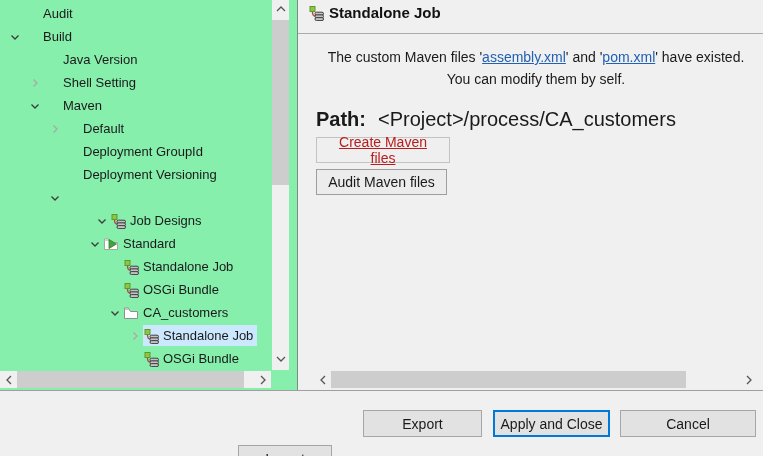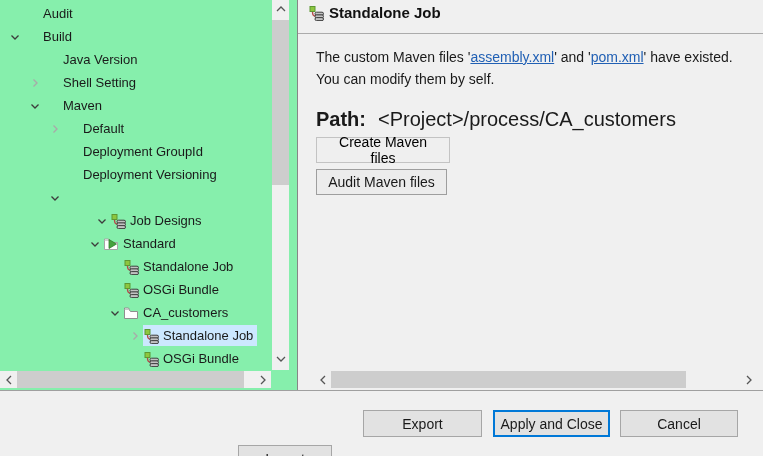--- a/index.html
+++ b/index.html
@@ -31,46 +31,46 @@
 
   .sash { position:absolute; left:297px; top:0; width:1px; height:390px; background:#868686; cursor:ew-resize; }
 
   
   .right-panel { position:absolute; left:298px; top:0; width:465px; height:390px; background:#f0f0f0; }
   .panel-header { position:absolute; left:10px; top:4px; display:flex; align-items:center; }
   .panel-header .hicon { width:16px; height:16px; margin-right:5px; }
   .panel-title { font-size:15px; font-weight:bold; color:#111; }
   .header-sep { position:absolute; left:0; top:33px; width:465px; height:1px; background:#ababab; }
 
-  .description { position:absolute; left:18px; top:46px; width:440px; font-size:14px; line-height:22px; }
+  .description { position:absolute; left:18px; top:46px; width:440px; font-size:14px; line-height:22px;text-align:center; }
   .desc-link { color:#2160b4; text-decoration:underline; cursor:pointer; }
 
   .path-row { position:absolute; left:18px; top:108px; font-size:20px; }
   .path-label { font-weight:bold; margin-right:12px; }
 
   .panel-btn { position:absolute; left:18px; height:26px; padding:0 9px; font-family:"Liberation Sans",sans-serif;
                font-size:14px; display:flex; align-items:center; justify-content:center; }
-  .btn-create { top:137px; width:134px; background:#efefef; border:1px solid #c3c3c3; color:#000000; }
+  .btn-create { top:137px; width:134px; background:#efefef; border:1px solid #c3c3c3; color:#b91c1c;text-decoration:underline; }
   .btn-delete { top:169px; width:131px; background:#ececec; border:1px solid #9e9e9e; color:#1a1a1a; cursor:pointer; }
 
   .hscroll-right { position:absolute; left:0; top:371px; width:465px; height:17px; background:#f0f0f0; }
   .hscroll-right .thumb { position:absolute; left:33px; top:0; width:355px; height:17px; background:#cdcdcd; }
   .hscroll-right .arr-left { left:16px; top:0; }
   .hscroll-right .arr-right { left:442px; top:0; }
 
   
   .footer-sep { position:absolute; left:0; top:390px; width:763px; height:1px; background:#9f9f9f; }
   .footer { position:absolute; left:0; top:391px; width:763px; height:65px; background:#f0f0f0; }
   .footer-btn { position:absolute; top:19px; height:27px; background:#e2e2e2; border:1px solid #a6a6a6;
                 font-family:"Liberation Sans",sans-serif; font-size:14px; color:#1a1a1a;
                 display:flex; align-items:center; justify-content:center; cursor:pointer; }
   .btn-import { left:238px; width:94px;margin-top:35px; }
   .btn-export { left:363px; width:119px; }
   .btn-apply  { left:493px; width:117px; border:2px solid #0078d7; }
-  .btn-cancel { left:620px; width:118px; }
+  .btn-cancel { left:620px; width:136px; }
 </style>
 </head>
 <body>
 
 <div class="window">
 
   <div class="tree-panel">
     <div class="tree-viewport">
         <div class="tree-row" style="padding-left: 7px;">
           <span class="expander"></span>

